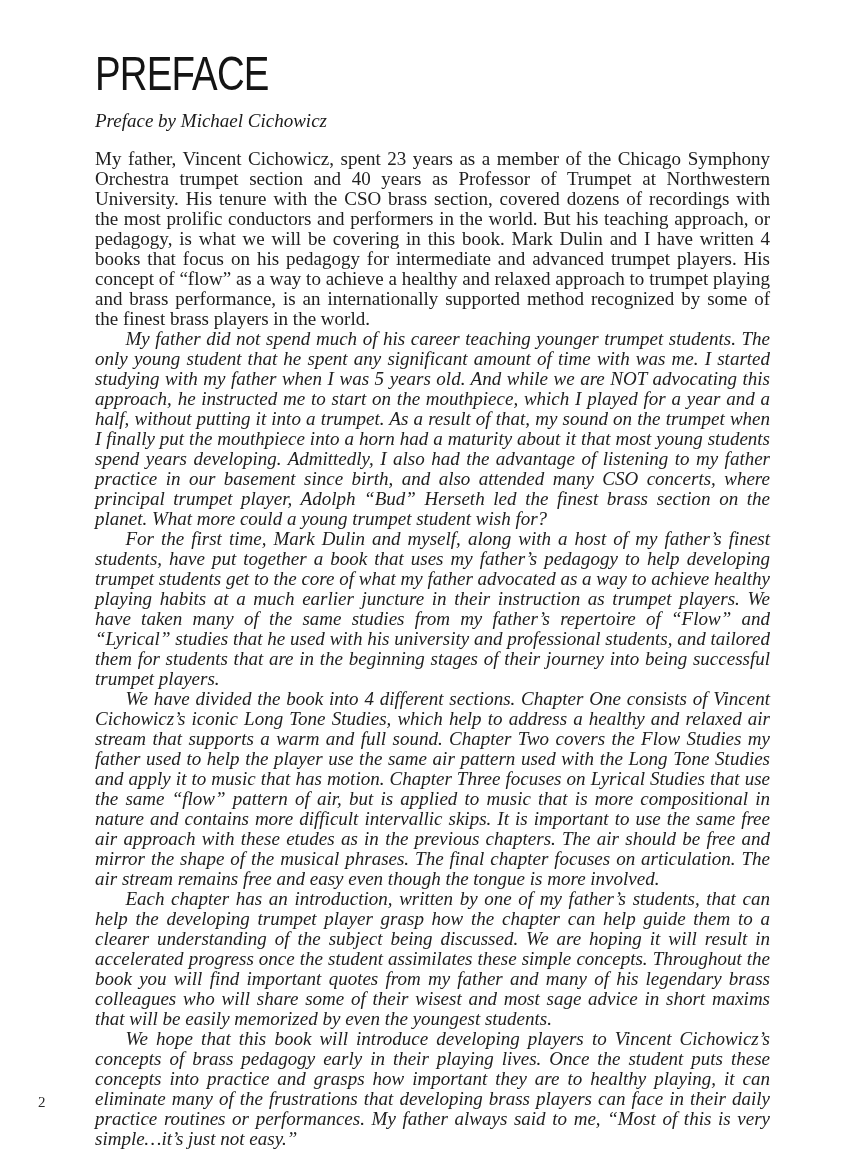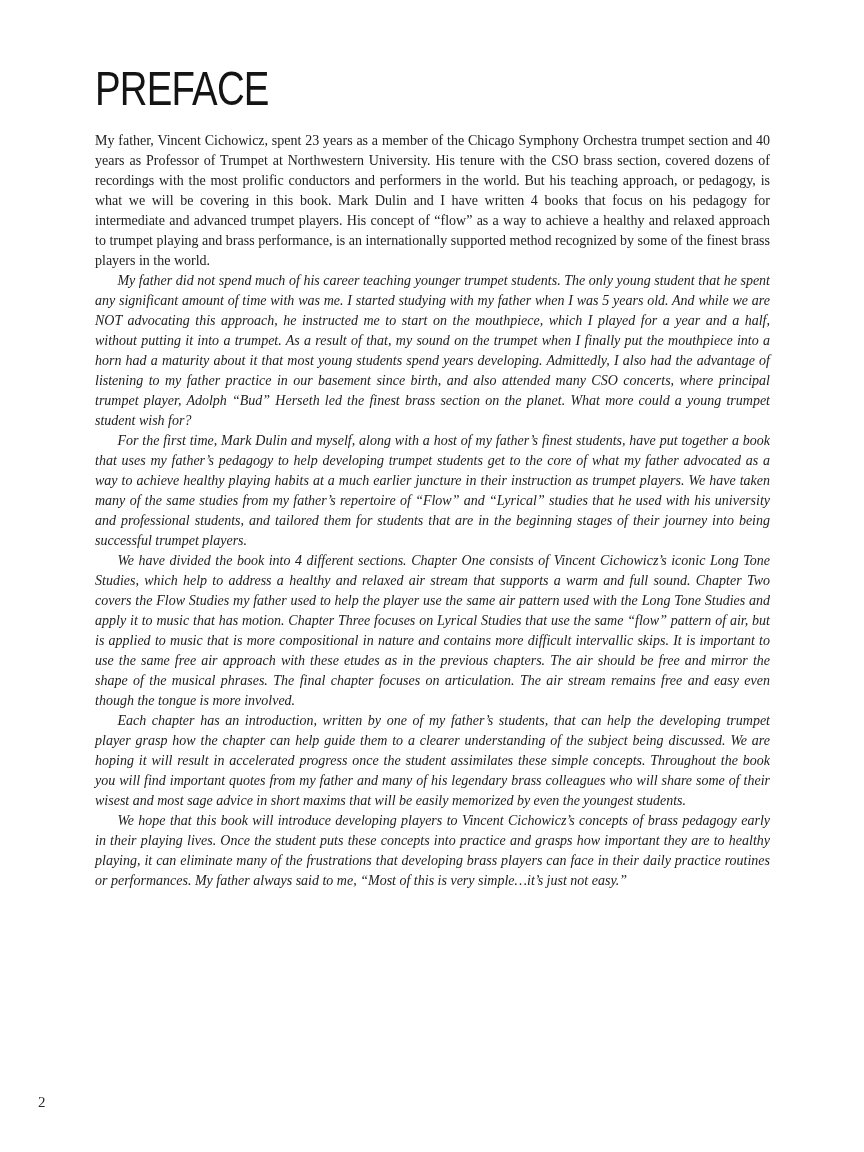--- a/index.html
+++ b/index.html
@@ -12,21 +12,21 @@
     width: 864px;
     height: 1152px;
     background: #ffffff;
     overflow: hidden;
     font-family: "Liberation Serif", serif;
     color: #1e1e1e;
   }
   .content {
     position: absolute;
     left: 95px;
-    top: 64px;
+    top: 49px;
     width: 675px;
   }
   .title {
     margin: 0;
     font-family: "Liberation Sans", sans-serif;
     font-weight: 400;
     font-size: 48px;
     line-height: 1.05;
     letter-spacing: -1px;
     color: #141414;
@@ -40,21 +40,21 @@
     font-style: italic;
     font-weight: 400;
     font-size: 19px;
     color: #1a1a1a;
   }
   .body-text {
     margin-top: 17px;
   }
   .body-text p {
     margin: 0;
-    font-size: 14px;
+    font-size: 19px;
     line-height: 20px;
     text-align: justify;
     color: #212121;
   }
   .body-text p + p {
     text-indent: 1.6em;
     font-style: italic;
   }
   .page-number {
     position: absolute;
@@ -64,20 +64,21 @@
     font-size: 15px;
     color: #2a2a2a;
   }
 </style>
 </head>
 <body>
 
 <div class="page">
   <div class="content">
     <h1 class="title">PREFACE</h1>
+    <h2 class="subtitle">Preface by Michael Cichowicz</h2>
     <div class="body-text">
 
     <p>My father, Vincent Cichowicz, spent 23 years as a member of the Chicago Symphony Orchestra trumpet section and 40 years as Professor of Trumpet at Northwestern University. His tenure with the CSO brass section, covered dozens of recordings with the most prolific conductors and performers in the world. But his teaching approach, or pedagogy, is what we will be covering in this book. Mark Dulin and I have written 4 books that focus on his pedagogy for intermediate and advanced trumpet players. His concept of “flow” as a way to achieve a healthy and relaxed approach to trumpet playing and brass performance, is an internationally supported method recognized by some of the finest brass players in the world.</p>
         <p>My father did not spend much of his career teaching younger trumpet students. The only young student that he spent any significant amount of time with was me. I started studying with my father when I was 5 years old. And while we are NOT advocating this approach, he instructed me to start on the mouthpiece, which I played for a year and a half, without putting it into a trumpet. As a result of that, my sound on the trumpet when I finally put the mouthpiece into a horn had a maturity about it that most young students spend years developing. Admittedly, I also had the advantage of listening to my father practice in our basement since birth, and also attended many CSO concerts, where principal trumpet player, Adolph “Bud” Herseth led the finest brass section on the planet. What more could a young trumpet student wish for?</p>
         <p>For the first time, Mark Dulin and myself, along with a host of my father’s finest students, have put together a book that uses my father’s pedagogy to help developing trumpet students get to the core of what my father advocated as a way to achieve healthy playing habits at a much earlier juncture in their instruction as trumpet players. We have taken many of the same studies from my father’s repertoire of “Flow” and “Lyrical” studies that he used with his university and professional students, and tailored them for students that are in the beginning stages of their journey into being successful trumpet players.</p>
         <p>We have divided the book into 4 different sections. Chapter One consists of Vincent Cichowicz’s iconic Long Tone Studies, which help to address a healthy and relaxed air stream that supports a warm and full sound. Chapter Two covers the Flow Studies my father used to help the player use the same air pattern used with the Long Tone Studies and apply it to music that has motion. Chapter Three focuses on Lyrical Studies that use the same “flow” pattern of air, but is applied to music that is more compositional in nature and contains more difficult intervallic skips. It is important to use the same free air approach with these etudes as in the previous chapters. The air should be free and mirror the shape of the musical phrases. The final chapter focuses on articulation. The air stream remains free and easy even though the tongue is more involved.</p>
         <p>Each chapter has an introduction, written by one of my father’s students, that can help the developing trumpet player grasp how the chapter can help guide them to a clearer understanding of the subject being discussed. We are hoping it will result in accelerated progress once the student assimilates these simple concepts. Throughout the book you will find important quotes from my father and many of his legendary brass colleagues who will share some of their wisest and most sage advice in short maxims that will be easily memorized by even the youngest students.</p>
         <p>We hope that this book will introduce developing players to Vincent Cichowicz’s concepts of brass pedagogy early in their playing lives. Once the student puts these concepts into practice and grasps how important they are to healthy playing, it can eliminate many of the frustrations that developing brass players can face in their daily practice routines or performances. My father always said to me, “Most of this is very simple…it’s just not easy.”</p>
       </div>
   </div>

